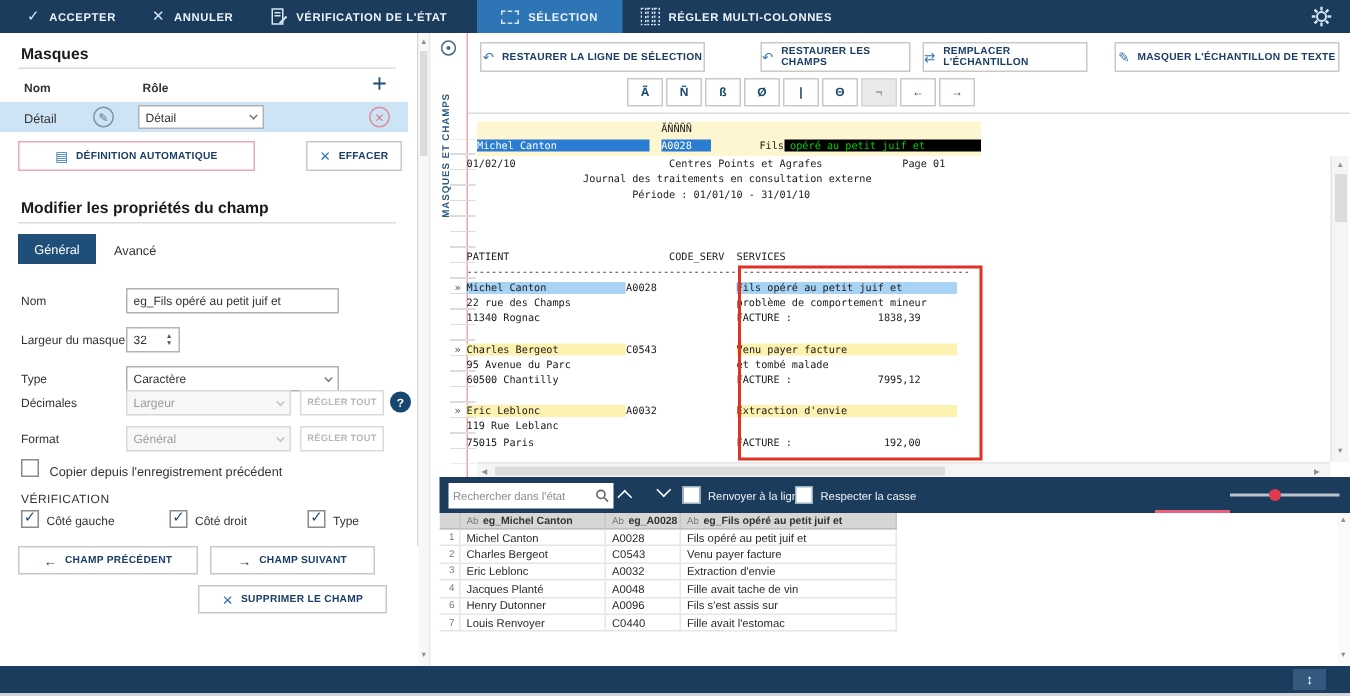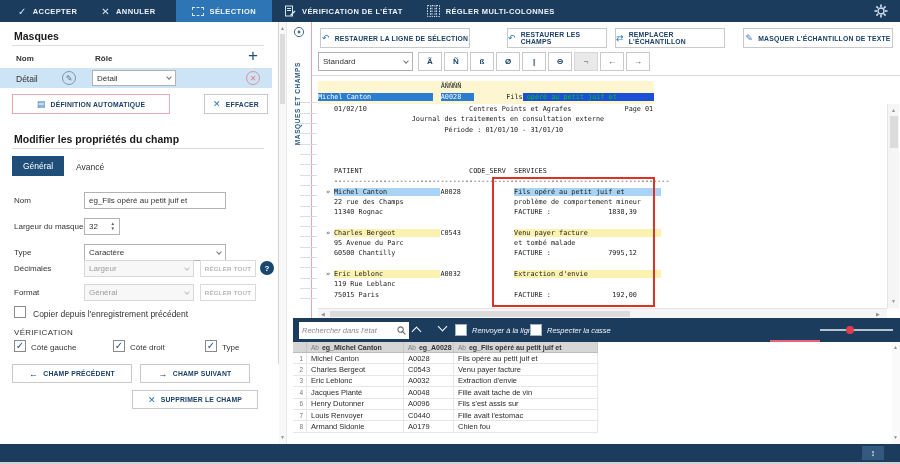--- a/index.html
+++ b/index.html
@@ -57,33 +57,33 @@
   .charbtn { position:absolute; width:24px; height:19px; border:1px solid #c9c9c9; background:#fff; color:#17466e; font-size:8px; font-weight:700; display:flex; align-items:center; justify-content:center; }
   .charbtn.disabled { background:#e9e9e9; color:#9a9a9a; border-color:#d6d6d6; }
 
   
   #report { font-family:"DejaVu Sans Mono", monospace; font-size:6.8px; line-height:10.32px; color:#1a1a1a; }
   .rline { position:relative; height:10.32px; white-space:pre; }
   .rline .rmark { position:absolute; left:-8px; top:0; color:#555; font-size:7px; }
   .hl-b { background:#a8d3f4; }
   .hl-y { background:#fbf2b0; }
   .fld-blue { background:#2b7cd3; color:#fff; }
-  .fld-navy { background:#1d4ed8; color:#00cc00; }
+  .fld-navy { background:#000000; color:#00cc00; }
   .row-yellow { background:#fdf6d0; }
   #gutterlines { left:300px; top:93px; width:17px; height:216px;
     background:repeating-linear-gradient(to bottom, transparent 0 9.32px, #dcdcdc 9.32px 10.32px); }
   #redrect { left:492px; top:177px; width:163px; height:130px; border:2px solid #de3226; pointer-events:none; }
 
   
   .scroll-v { background:#f5f5f5; border-left:1px solid #e5e5e5; }
   .scroll-h { background:#f5f5f5; border-top:1px solid #e5e5e5; }
   .sb-glyph { position:absolute; color:#8f8f8f; font-size:5px; }
 
   
-  #searchbar { left:293px; top:318px; width:607px; height:24px; background:#1c3c5e; display:flex; align-items:center;font-style:italic; }
+  #searchbar { left:293px; top:318px; width:607px; height:24px; background:#1c3c5e; display:flex; align-items:center; }
   #searchbox { position:absolute; left:6px; top:3.5px; width:110px; height:17px; background:#fff; display:flex; align-items:center; padding:0 3px; }
   #searchbox .ph { font-size:7.5px; color:#8a8a8a; flex:1; }
   .sb-chev { position:absolute; width:10px; height:6px; }
   .sb-chev span { display:block; width:7px; height:7px; border-left:1.5px solid #fff; border-bottom:1.5px solid #fff; }
   .wcb { position:absolute; width:12px; height:12px; background:#fff; border:1px solid #9fb2c4; top:6px; }
   .wlbl { position:absolute; color:#f0f4f8; font-size:7.5px; top:8px; }
   #slider-track { position:absolute; left:527px; top:11px; width:73px; height:2px; background:#b9c2cc; }
   #slider-dot { position:absolute; left:553px; top:8px; width:8px; height:8px; border-radius:50%; background:#e23b4e; }
   #splitmark { left:770px; top:340px; width:50px; height:2px; background:#e8637a; }
 
@@ -109,32 +109,32 @@
 
   <div id="topbar" class="abs">
     <div class="tb-item" style="padding-left:18px">
       <span class="tb-glyph">✓</span>
       <span>ACCEPTER</span>
     </div>
     <div class="tb-item">
       <span class="tb-glyph">✕</span>
       <span>ANNULER</span>
     </div>
-    <div class="tb-item sel" style="margin-left:8px; padding:0 16px">
-      <span id="sel-icon"></span>
-      <span>SÉLECTION</span>
-    </div>
     <div class="tb-item">
       <svg class="tb-svg" width="12" height="12" viewBox="0 0 12 12">
         <rect x="1.5" y="1" width="7" height="10" fill="none" stroke="#d7e4f2" stroke-width="1"></rect>
         <line x1="3" y1="3.5" x2="7" y2="3.5" stroke="#d7e4f2" stroke-width="1"></line>
         <line x1="3" y1="5.5" x2="7" y2="5.5" stroke="#d7e4f2" stroke-width="1"></line>
         <line x1="6.5" y1="10.5" x2="11" y2="6" stroke="#d7e4f2" stroke-width="1.4"></line>
       </svg>
       <span>VÉRIFICATION DE L'ÉTAT</span>
+    </div>
+    <div class="tb-item sel" style="margin-left:8px; padding:0 16px">
+      <span id="sel-icon"></span>
+      <span>SÉLECTION</span>
     </div>
     <div class="tb-item">
       <svg class="tb-svg" width="13" height="12" viewBox="0 0 13 12">
         <rect x="0.5" y="0.5" width="3" height="11" fill="none" stroke="#d7e4f2" stroke-width="1" stroke-dasharray="1.5,1.2"></rect>
         <rect x="5" y="0.5" width="3" height="11" fill="none" stroke="#d7e4f2" stroke-width="1" stroke-dasharray="1.5,1.2"></rect>
         <rect x="9.5" y="0.5" width="3" height="11" fill="none" stroke="#d7e4f2" stroke-width="1" stroke-dasharray="1.5,1.2"></rect>
       </svg>
       <span>RÉGLER MULTI-COLONNES</span>
     </div>
     <svg id="gear" viewBox="0 0 14 14">
@@ -276,45 +276,41 @@
   </div>
   <div class="mbtn" style="left:615px; top:28px; width:110px">
     <span class="bicon">⇄</span>
     <span>REMPLACER L'ÉCHANTILLON</span>
   </div>
   <div class="mbtn" style="left:743px; top:28px; width:150px">
     <span class="bicon">✎</span>
     <span>MASQUER L'ÉCHANTILLON DE TEXTE</span>
   </div>
 
-  <div class="ctrl" style="left:318px; top:52px; width:95px; height:19px">
-    <span>Standard</span>
-    <span class="chev"></span>
-  </div>
   <div id="trapbar">
       <div class="charbtn" style="left: 418px; top: 52px;">Ã</div>
       <div class="charbtn" style="left: 444px; top: 52px;">Ñ</div>
       <div class="charbtn" style="left: 470px; top: 52px;">ß</div>
       <div class="charbtn" style="left: 496px; top: 52px;">Ø</div>
       <div class="charbtn" style="left: 522px; top: 52px;">|</div>
       <div class="charbtn" style="left: 548px; top: 52px;">Θ</div>
       <div class="charbtn disabled" style="left: 574px; top: 52px;">¬</div>
       <div class="charbtn" style="left: 600px; top: 52px;">←</div>
       <div class="charbtn" style="left: 626px; top: 52px;">→</div>
     </div>
   <div class="abs" style="left:312px; top:75px; width:588px; height:1px; background:#dcdcdc"></div>
 
   <div id="report">
     <div class="abs row-yellow" style="left:318px; top:81px; width:336px; height:11px">
       <div class="rline" id="trapline" style="height:11px; line-height:11px">                              ÃÑÑÑÑ                                               </div>
     </div>
     <div class="abs row-yellow" style="left:318px; top:92px; width:336px; height:11.5px">
       <div class="rline" id="sampleline" style="height:11.5px; line-height:11.5px"><span class="fld-blue">Michel Canton               </span>  <span class="fld-blue">A0028   </span>        Fils<span class="fld-navy"> opéré au petit juif et         </span></div>
     </div>
-    <div class="abs" id="report-body" style="left:334px; top:104px; width:560px">
+    <div class="abs" id="report-body" style="left:311px; top:104px; width:560px">
         <div class="rline">01/02/10                         Centres Points et Agrafes             Page 01    </div>
         <div class="rline">                   Journal des traitements en consultation externe                </div>
         <div class="rline">                           Période : 01/01/10 - 31/01/10                          </div>
         <div class="rline">                                                                                  </div>
         <div class="rline">                                                                                  </div>
         <div class="rline">                                                                                  </div>
         <div class="rline">PATIENT                          CODE_SERV  SERVICES                              </div>
         <div class="rline">----------------------------------------------------------------------------------</div>
         <div class="rline"><span class="rmark">»</span><span class="hl-b">Michel Canton             </span>A0028             <span class="hl-b">Fils opéré au petit juif et         </span>  </div>
         <div class="rline">22 rue des Champs                           problème de comportement mineur       </div>
@@ -411,26 +407,20 @@
           <div class="td c1">Henry Dutonner</div>
           <div class="td c2">A0096</div>
           <div class="td c3">Fils s'est assis sur</div>
         </div>
         <div class="trow">
           <div class="td c0 num">7</div>
           <div class="td c1">Louis Renvoyer</div>
           <div class="td c2">C0440</div>
           <div class="td c3">Fille avait l'estomac</div>
         </div>
-        <div class="trow">
-          <div class="td c0 num">8</div>
-          <div class="td c1">Armand Sidonie</div>
-          <div class="td c2">A0179</div>
-          <div class="td c3">Chien fou</div>
-        </div>
       </div>
   </div>
   <div class="abs scroll-v" style="left:892px; top:342px; width:8px; height:102px; border:none; background:#fafafa">
     <span class="sb-glyph" style="left:1px; top:2px">▲</span>
     <span class="sb-glyph" style="left:1px; top:92px">▼</span>
   </div>
 
   <div id="bottombar" class="abs">
     <div id="resize-box">↕</div>
   </div>

